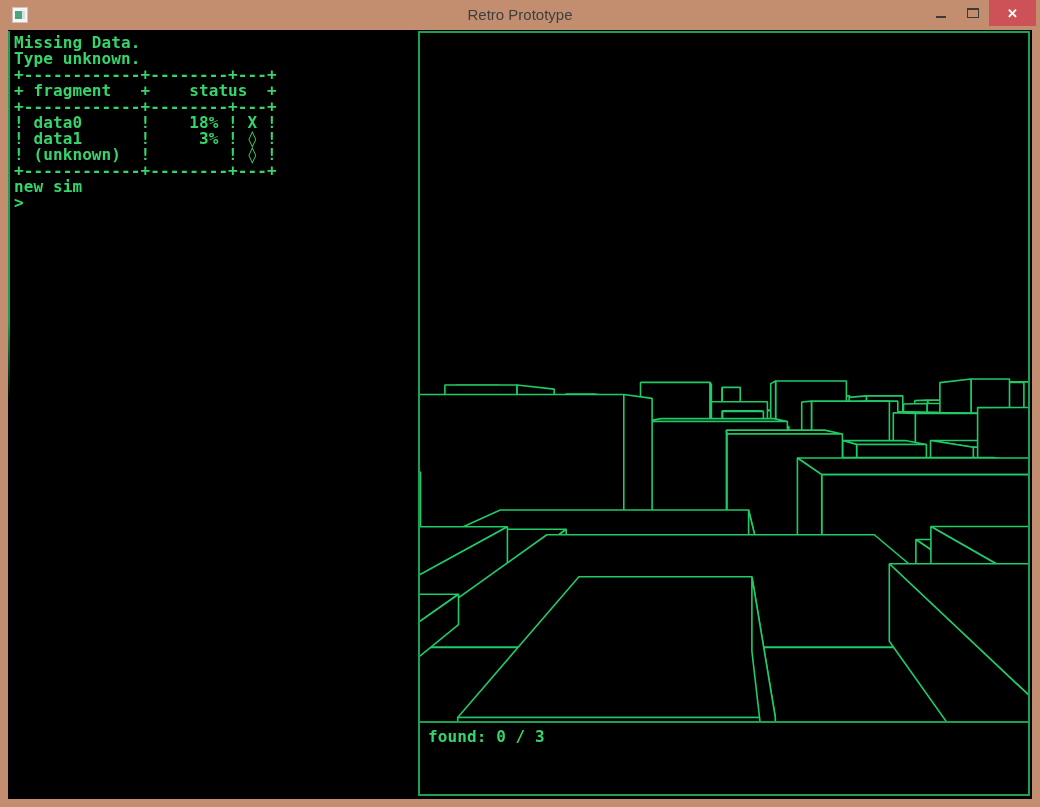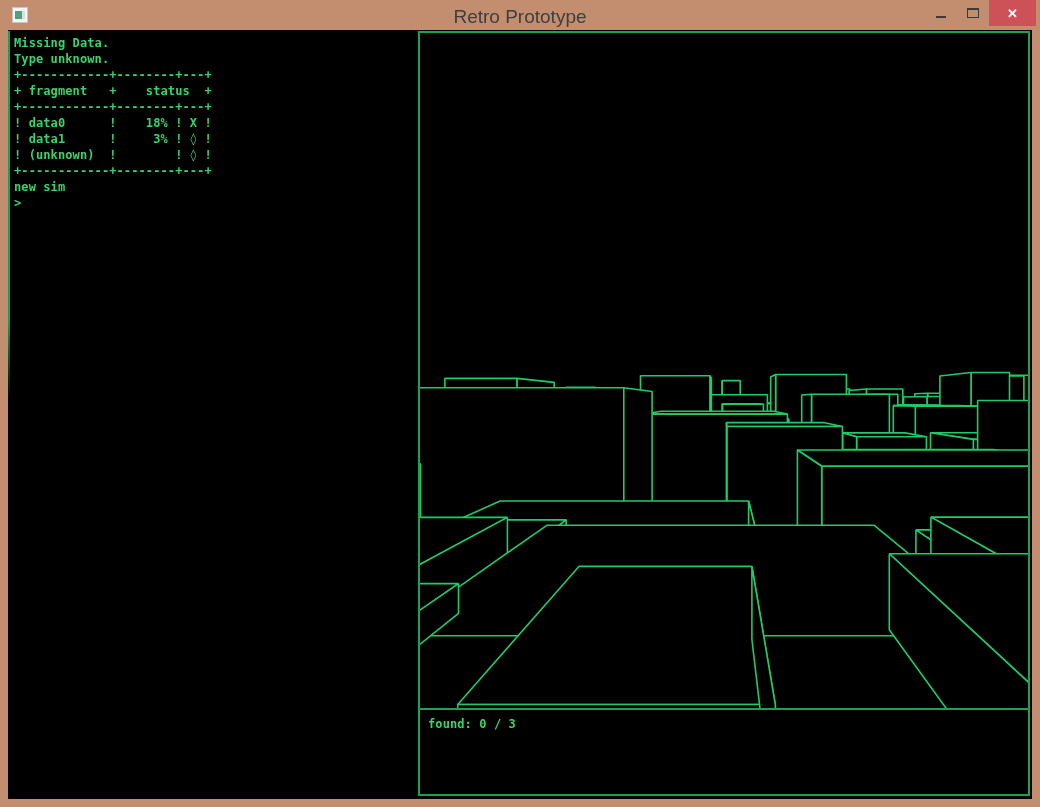--- a/index.html
+++ b/index.html
@@ -4,44 +4,44 @@
 <style>
   html,body{margin:0;padding:0;background:#444;}
   .window{position:relative;width:1040px;height:807px;background:var(--c-frame,#c28e6f);
           overflow:hidden;font-family:"Liberation Sans",sans-serif;}
   
   .titlebar{position:absolute;left:0;top:0;right:0;height:30px;}
   .app-icon{position:absolute;left:12px;top:7px;width:16px;height:16px;background:#f5f5f5;
             border:1px solid #cfc2b8;box-sizing:border-box;}
   .app-icon-inner{position:absolute;left:2px;top:3px;width:7px;height:8px;background:#4aa47c;}
   .app-icon-strip{position:absolute;right:2px;top:3px;width:3px;height:8px;background:#dcdcdc;}
-  .title{position:absolute;left:0;right:0;top:6px;text-align:center;font-size:19px;
+  .title{position:absolute;left:0;right:0;top:6px;text-align:center;font-size:15px;
          color:var(--c-title-text,#3e3e3e);}
   .controls{position:absolute;right:4px;top:0;height:26px;display:flex;}
   .cbtn{width:32px;height:26px;display:flex;align-items:center;justify-content:center;cursor:pointer;}
   .cbtn.close{width:47px;background:var(--c-close,#cd5257);}
   .glyph-min{display:block;width:10px;height:2px;background:#3a3a3a;margin-top:7px;}
   .glyph-max{display:block;width:12px;height:10px;border:1px solid #3a3a3a;border-top-width:2px;
              box-sizing:border-box;}
   .glyph-close{color:#ffffff;font-size:13px;font-weight:bold;line-height:1;}
   
   .client{position:absolute;left:8px;top:30px;right:8px;bottom:8px;background:var(--c-bg,#000);}
   .term-edge{position:absolute;left:0;top:1px;width:2px;height:371px;
              background:linear-gradient(to bottom,var(--c-border,#1aa152) 78%,rgba(26,161,82,0));}
   .terminal{position:absolute;left:6px;top:5px;width:400px;}
-  pre{margin:0;font-family:"DejaVu Sans Mono",monospace;font-weight:bold;font-size:12px;
+  pre{margin:0;font-family:"DejaVu Sans Mono",monospace;font-weight:bold;font-size:16px;
       line-height:16px;letter-spacing:0.1px;color:var(--c-green,#35d56b);}
   .echo{}
   
   .viewport{position:absolute;left:410px;top:1px;right:2px;bottom:3px;
             border:2px solid var(--c-border,#1aa152);display:flex;flex-direction:column;
             background:var(--c-bg,#000);}
   .scene{flex:1 1 auto;border-bottom:2px solid var(--c-border,#1aa152);overflow:hidden;position:relative;}
   .scene svg{position:absolute;left:0;top:0;width:100%;height:100%;display:block;}
-  .status{height:84px;position:relative;}
+  .status{height:71px;position:relative;}
   .status pre{position:absolute;left:8px;top:6px;}
 </style>
 </head>
 <body>
 
 <div class="window">
 
   <div class="titlebar">
     <div class="app-icon">
       <div class="app-icon-inner"></div>

